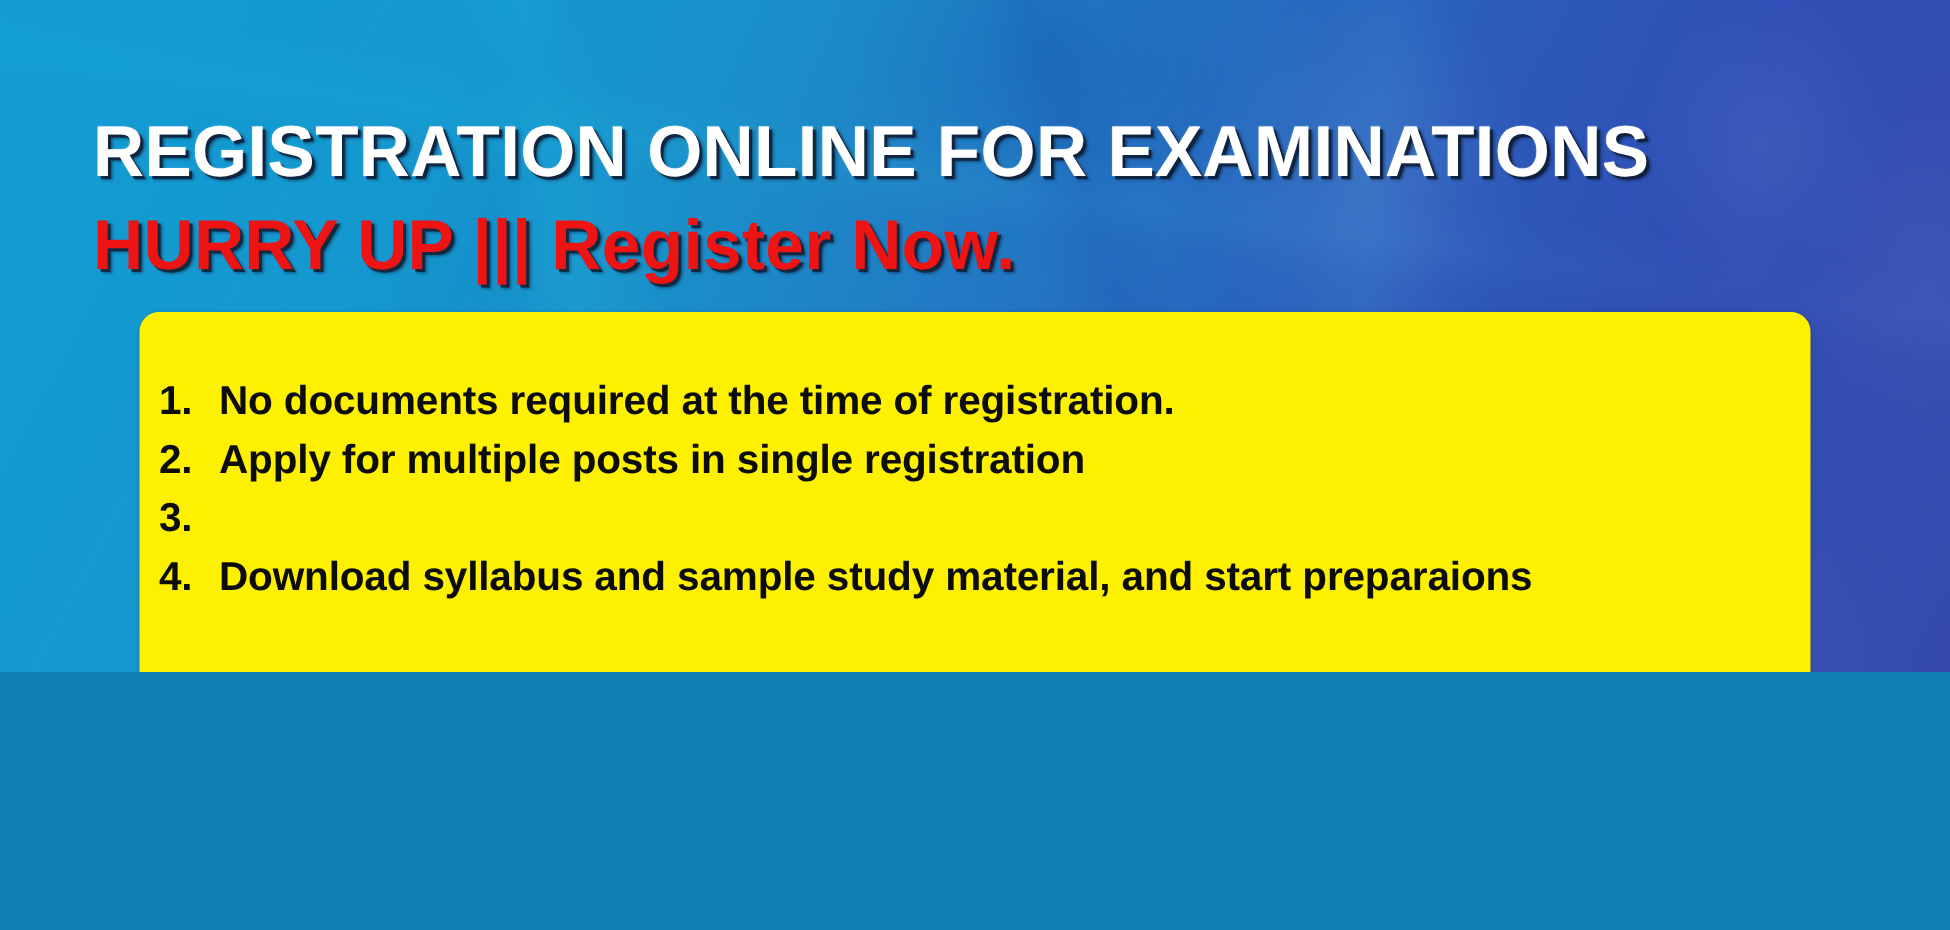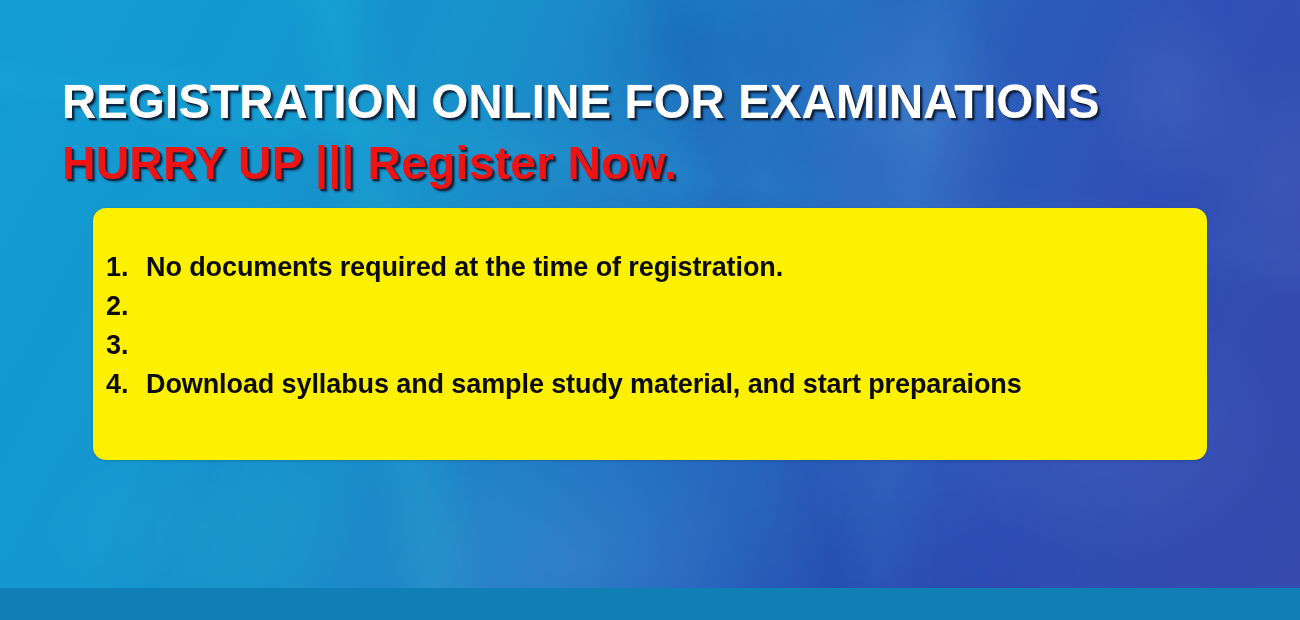--- a/index.html
+++ b/index.html
@@ -7,21 +7,21 @@
   html, body {
     width:1300px; height:620px;
     overflow:hidden;
     background:#0f7fb5;
     font-family:"Liberation Sans", sans-serif;
   }
 
   
   #banner {
     position:relative;
-    width:1300px; height:588px;
+    width:1300px; height:448px;
     overflow:hidden;
     background:#1894c9;
   }
 
   
   .bg-layer { position:absolute; inset:0; }
 
   
   .bg-base {
     background:
@@ -170,20 +170,21 @@
     <div class="notice">
       <ul class="notice-list">
 
         <li class="notice-item">
           <span class="notice-num">1.</span>
           <span class="notice-text">No documents required at the time of  registration.</span>
         </li>
 
         <li class="notice-item">
           <span class="notice-num">2.</span>
+          <span class="notice-text">Apply for multiple posts in single registration</span>
         </li>
 
         <li class="notice-item">
           <span class="notice-num">3.</span>
         </li>
 
         <li class="notice-item">
           <span class="notice-num">4.</span>
           <span class="notice-text">Download syllabus and sample study material, and start preparaions</span>
         </li>

